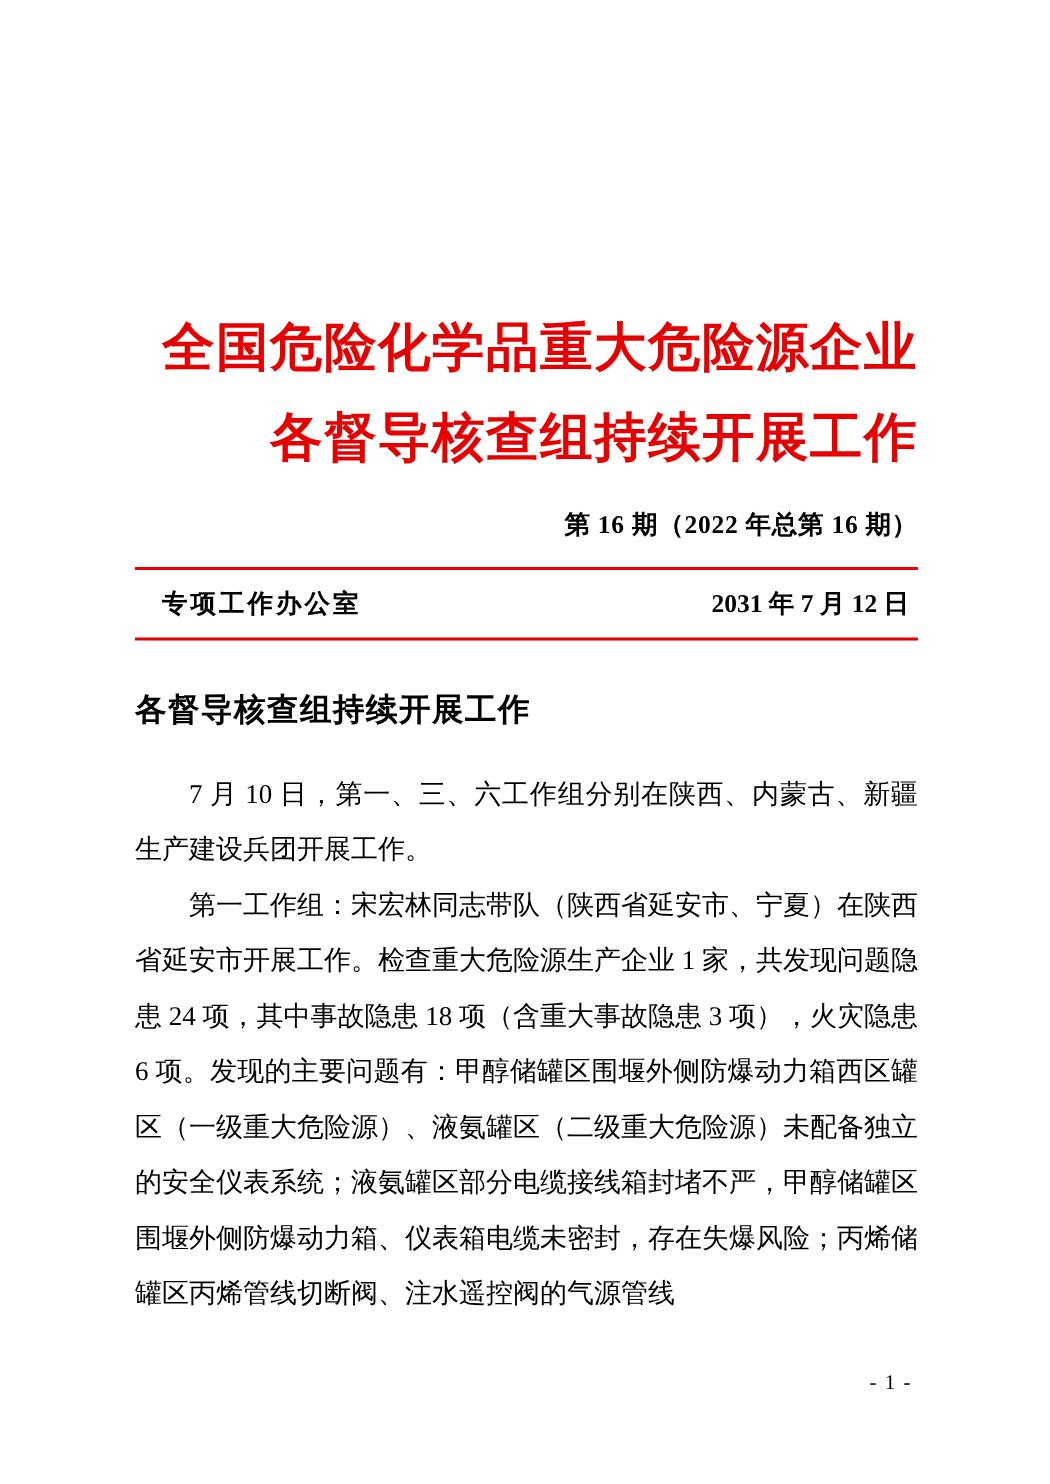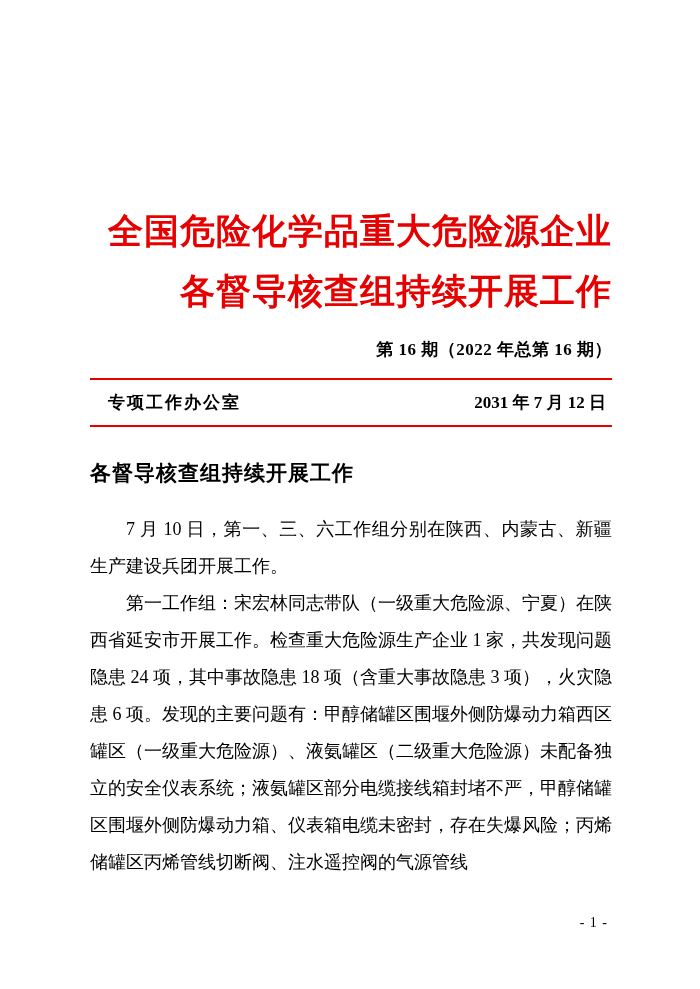--- a/index.html
+++ b/index.html
@@ -97,20 +97,20 @@
       <span class="date">2031 年 7 月 12 日</span>
     </div>
 
     <div class="section-title">各督导核查组持续开展工作</div>
 
     <div class="body-text">
       <p class="para">
         <span>7 月 10 日，第一、三、六工作组分别在陕西、内蒙古、新疆生产建设兵团开展工作。</span>
       </p>
       <p class="para">
-        <span class="b">第一工作组：宋宏林同志</span><span>带队（一级重大危险源、宁夏）在</span><span class="b">陕西省延安市</span><span>开展工作。检查重大危险源生产企业 1 家，共发现问题隐患 24 项，其中事故隐患 18 项（含重大事故隐患 3 项），火灾隐患 6 项。</span><span class="b">发现的主要问题有：甲醇储罐区围堰外侧防爆动力箱</span><span>西区罐区（一级重大危险源）、液氨罐区（二级重大危险源）未配备独立的安全仪表系统；液氨罐区部分电缆接线箱封堵不严，甲醇储罐区围堰外侧防爆动力箱、仪表箱电缆未密封，存在失爆风险；丙烯储罐区丙烯管线切断阀、注水遥控阀的气源管线</span>
+        <span class="b">第一工作组：宋宏林同志</span><span>带队（陕西省延安市、宁夏）在</span><span class="b">陕西省延安市</span><span>开展工作。检查重大危险源生产企业 1 家，共发现问题隐患 24 项，其中事故隐患 18 项（含重大事故隐患 3 项），火灾隐患 6 项。</span><span class="b">发现的主要问题有：甲醇储罐区围堰外侧防爆动力箱</span><span>西区罐区（一级重大危险源）、液氨罐区（二级重大危险源）未配备独立的安全仪表系统；液氨罐区部分电缆接线箱封堵不严，甲醇储罐区围堰外侧防爆动力箱、仪表箱电缆未密封，存在失爆风险；丙烯储罐区丙烯管线切断阀、注水遥控阀的气源管线</span>
       </p>
     </div>
 
   </div>
 
   <div class="page-number">- 1 -</div>
 </div>
 
 </body></html>

